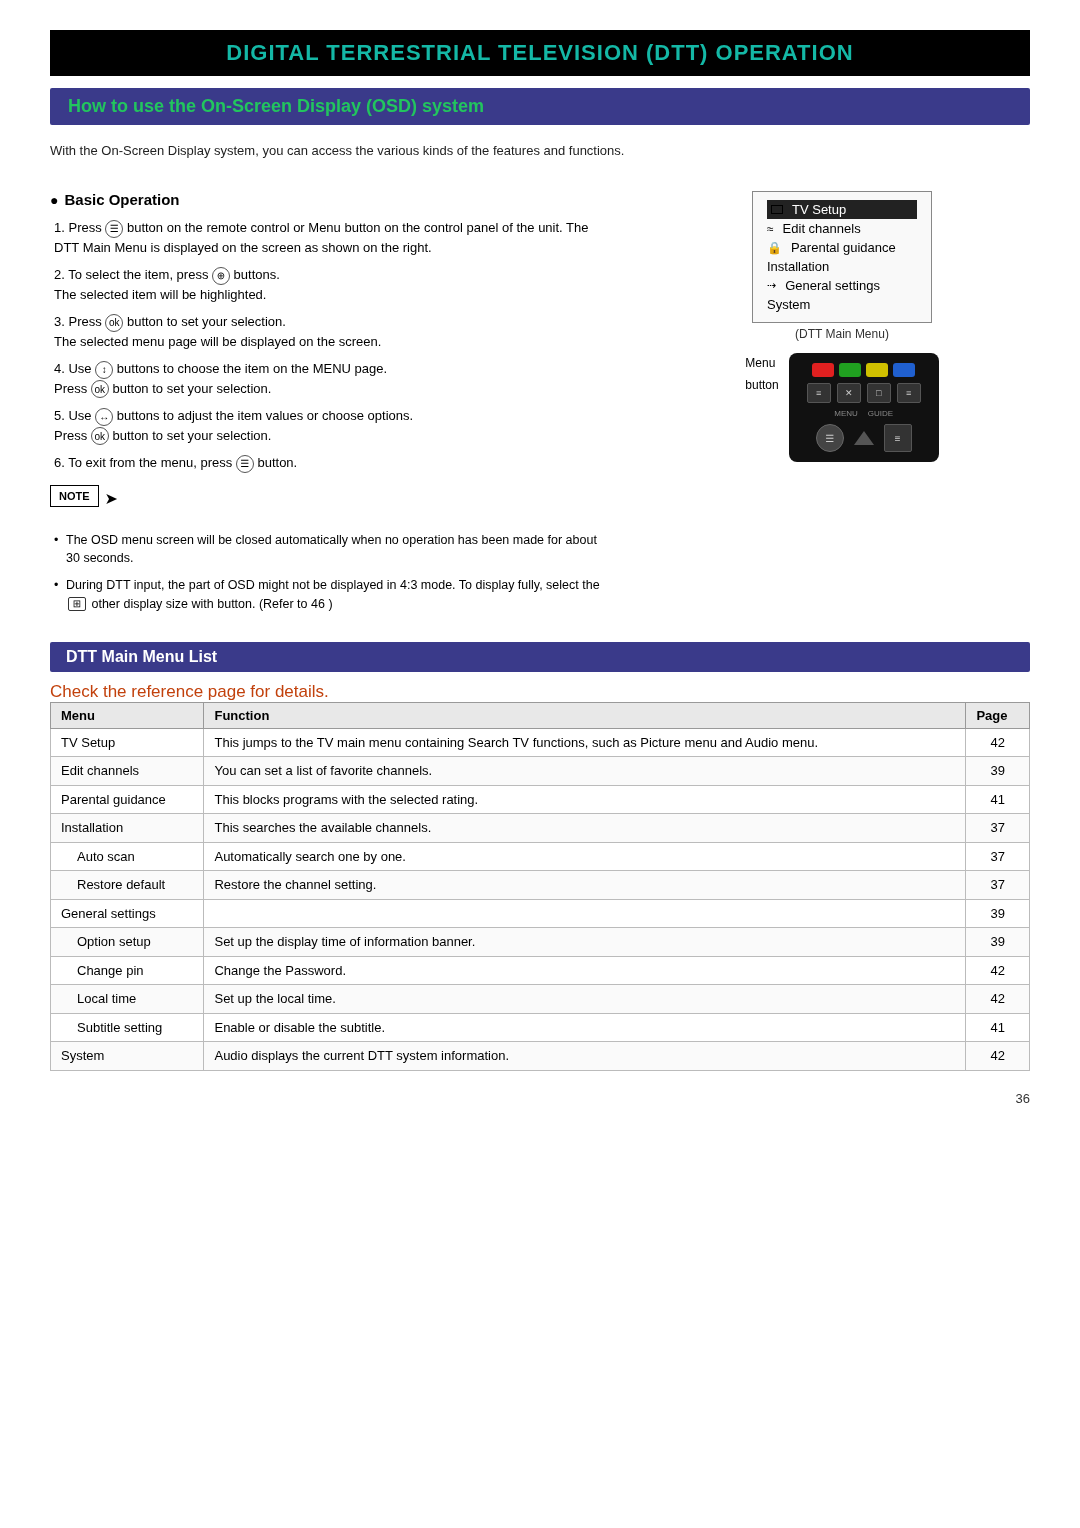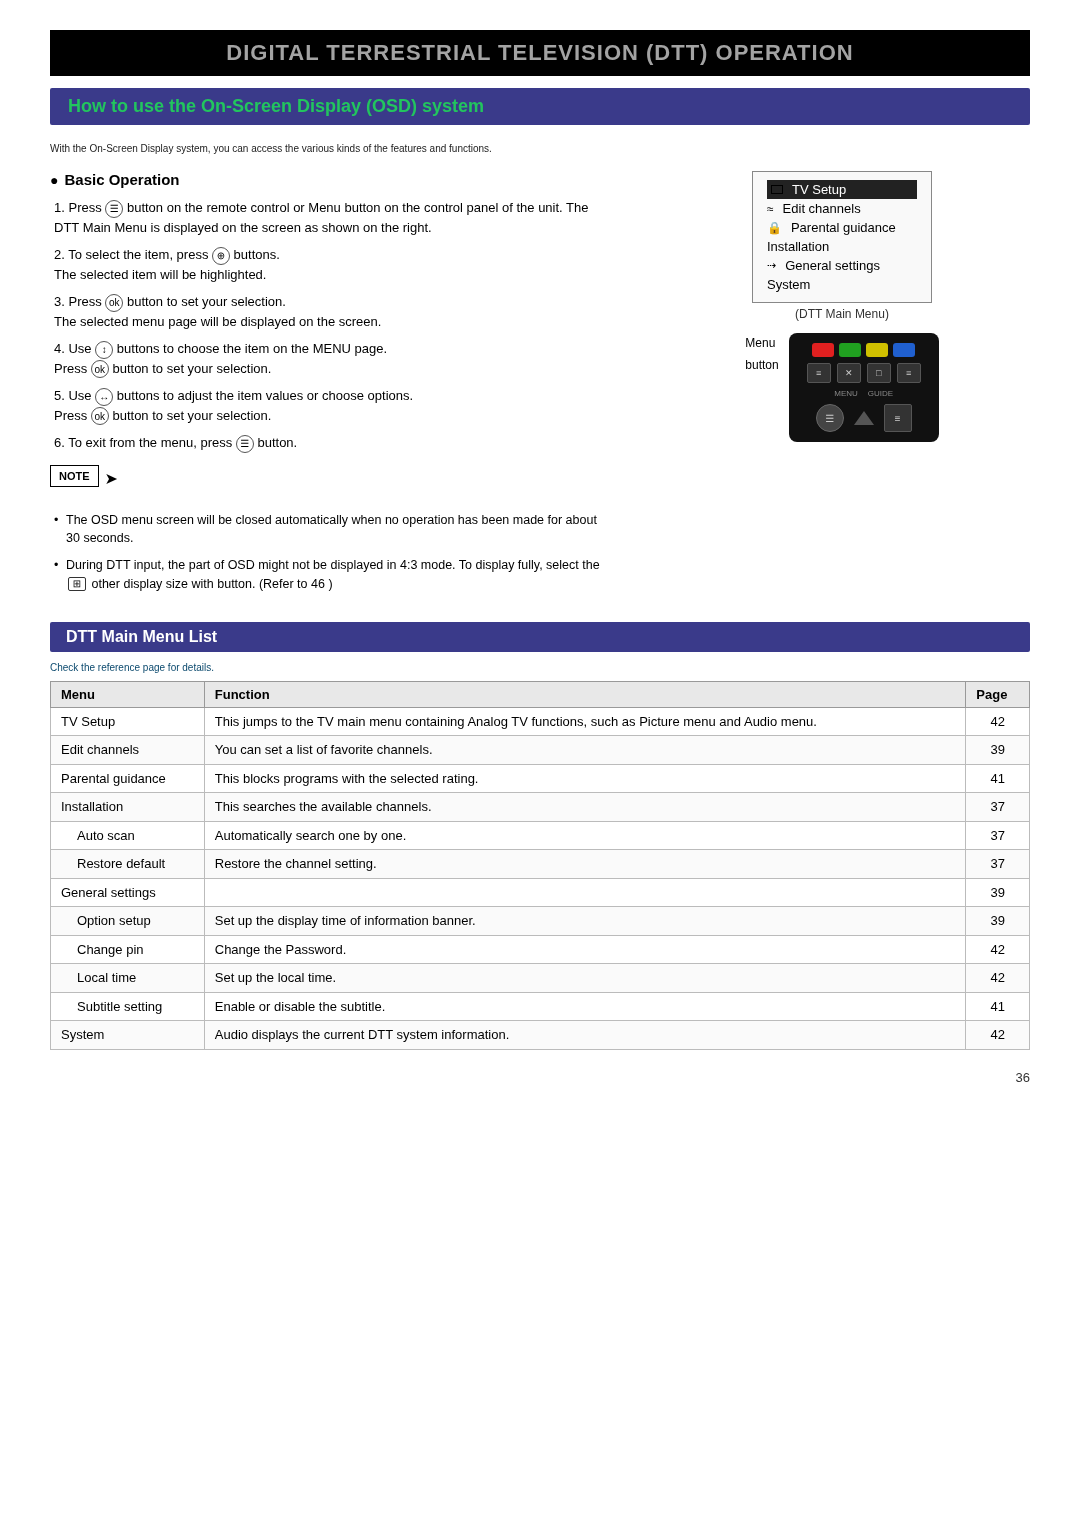--- a/index.html
+++ b/index.html
@@ -8,42 +8,42 @@
       font-family: Arial, sans-serif;
       font-size: 13px;
       color: #000;
       width: 1080px;
       min-height: 1528px;
       padding: 30px 50px;
     }
 
     .main-title {
       background: #000;
-      color: #a3a3a3;
+      color: #14b8a6;
       text-align: center;
       font-size: 22px;
       font-weight: bold;
       padding: 10px 20px;
       letter-spacing: 1px;
       margin-bottom: 12px;
     }
 
     .sub-title {
       background: #3a3a8a;
       color: #22c55e;
       font-size: 18px;
       font-weight: bold;
       padding: 8px 18px;
       margin-bottom: 18px;
       border-radius: 2px;
     }
 
     .intro-text {
-      font-size: 10px;
-      margin-bottom: 17px;
+      font-size: 13px;
+      margin-bottom: 33px;
       color: #222;
     }
 
     .section-heading {
       font-size: 15px;
       font-weight: bold;
       margin-bottom: 10px;
       display: flex;
       align-items: center;
       gap: 6px;
@@ -159,23 +159,23 @@
       background: #3a3a8a;
       color: #fff;
       font-size: 16px;
       font-weight: bold;
       padding: 6px 16px;
       margin-bottom: 10px;
       border-radius: 2px;
     }
 
     .check-ref-text {
-      font-size: 10px;
-      margin-bottom: 8px;
-      color: #0c4a6e;
+      font-size: 17px;
+      margin-bottom: 0;
+      color: #c2410c;
     }
 
     .menu-table {
       width: 100%;
       border-collapse: collapse;
       font-size: 13px;
     }
 
     .menu-table th {
       background: #e8e8e8;
@@ -403,21 +403,21 @@
   <thead>
     <tr>
       <th>Menu</th>
       <th>Function</th>
       <th>Page</th>
     </tr>
   </thead>
   <tbody id="table-body">
   <tr>
         <td>TV Setup</td>
-        <td>This jumps to the TV main menu containing Analog TV functions, such as Picture menu and Audio menu.</td>
+        <td>This jumps to the TV main menu containing Search TV functions, such as Picture menu and Audio menu.</td>
         <td class="page-num">42</td>
       </tr>
       <tr>
         <td>Edit channels</td>
         <td>You can set a list of favorite channels.</td>
         <td class="page-num">39</td>
       </tr>
       <tr>
         <td>Parental guidance</td>
         <td>This blocks programs with the selected rating.</td>

